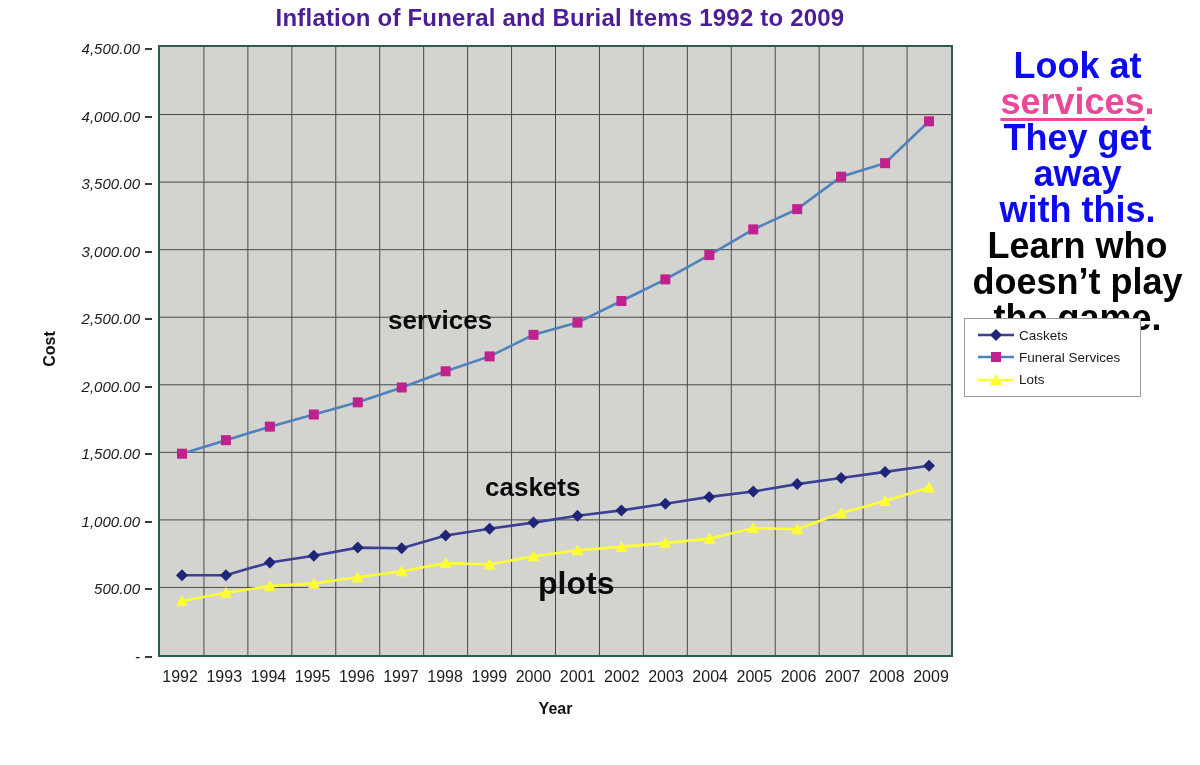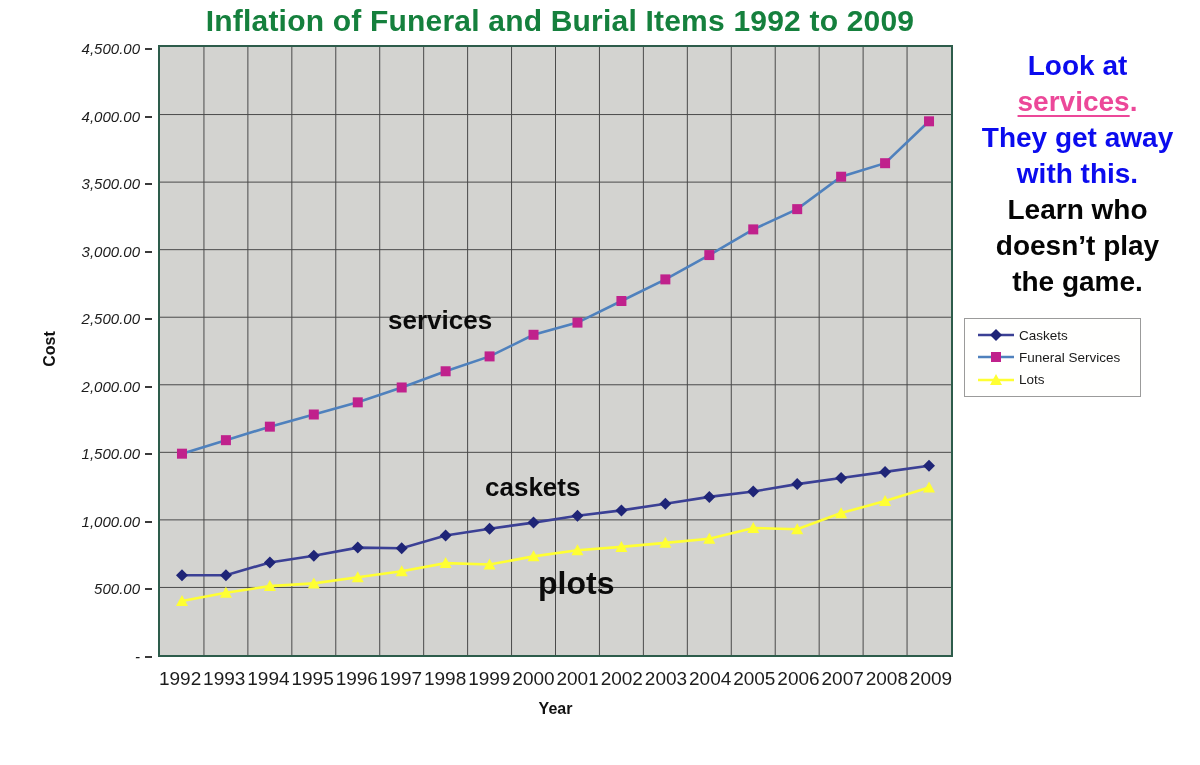--- a/index.html
+++ b/index.html
@@ -3,21 +3,21 @@
 <meta charset="utf-8">
 <style>
   * { margin:0; padding:0; box-sizing:border-box; }
   html,body { background:#ffffff; }
   body {
     width:1200px; height:765px; position:relative; overflow:hidden;
     font-family:"Liberation Sans", sans-serif; color:#000;
   }
   .chart-title {
     position:absolute; left:0; top:4px; width:1120px;
-    text-align:center; font-size:30px; font-weight:bold; color:#15803d;
+    text-align:center; font-size:24px; font-weight:bold; color:#4c1d95;
     letter-spacing:0.2px;
   }
   .plot-area {
     position:absolute; left:158px; top:45px; width:795px; height:612px;
     background:#d3d3d0; border:2px solid #2d5c4b;
   }
   .plot-area svg { position:absolute; left:0; top:0; }
   .anno { position:absolute; font-weight:bold; color:#0b0b0b; white-space:nowrap; }
   .anno-services { left:228px; top:258px; font-size:26px; }
   .anno-caskets  { left:325px; top:425px; font-size:26px; }
@@ -25,32 +25,32 @@
   .y-ticks { position:absolute; left:0; top:45px; width:152px; height:612px; }
   .ytick {
     position:absolute; right:12px; font-size:15px; color:#1c1c1c;
     white-space:nowrap;
     font-style:italic;
   }
   .ydash { position:absolute; right:0; width:7px; height:2px; background:#3a3a3a; }
   .x-ticks {
     position:absolute; left:158px; top:668px; width:795px; display:flex;
   }
-  .xtick { flex:1; text-align:center; font-size:19px; color:#1c1c1c; }
+  .xtick { flex:1; text-align:center; font-size:16px; color:#1c1c1c; }
   .axis-title-x {
     position:absolute; left:158px; top:700px; width:795px; text-align:center;
     font-size:16px; font-weight:bold; color:#111;
   }
   .axis-title-y {
     position:absolute; left:50px; top:349px; transform:translate(-50%,-50%) rotate(-90deg);
     font-size:16px; font-weight:bold; color:#111;
   }
   .side-note {
     position:absolute; left:955px; top:48px; width:245px; text-align:center;
-    font-weight:bold; font-size:28px; line-height:36px;
+    font-weight:bold; font-size:36px; line-height:36px;
   }
   .side-note .u { text-decoration:underline; text-underline-offset:4px; }
   .legend {
     position:absolute; left:964px; top:318px; width:177px; height:79px;
     background:#fffffe; border:1px solid #9b9b9b;
     display:flex; flex-direction:column; justify-content:space-around;
     padding:5px 0;
   }
   .legend-item { display:flex; align-items:center; }
   .legend-item svg { margin-left:11px; flex:0 0 auto; }

